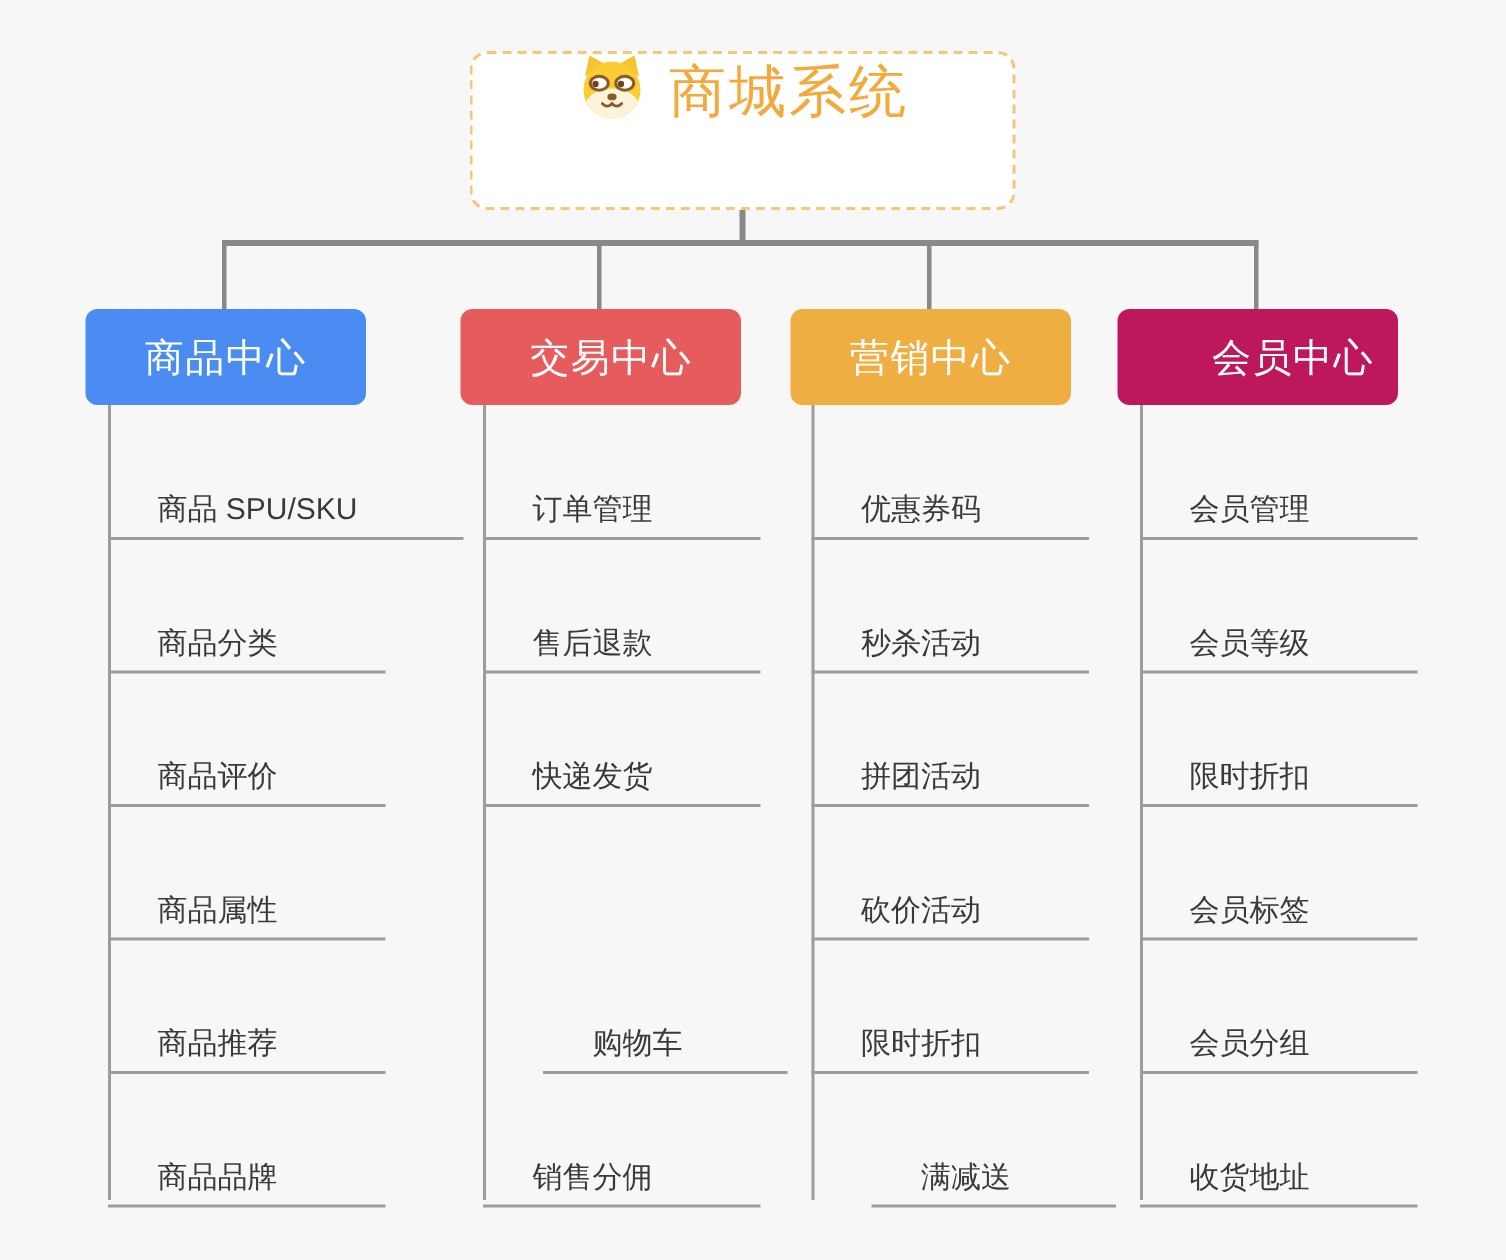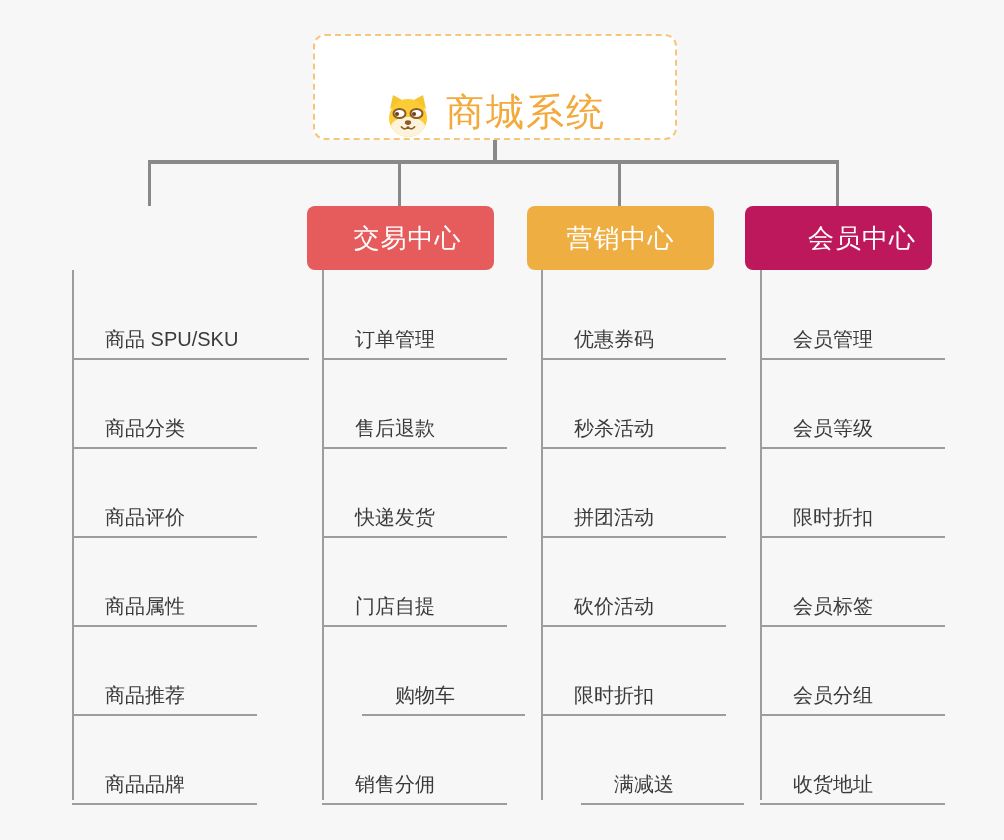--- a/index.html
+++ b/index.html
@@ -13,21 +13,21 @@
     background:#f7f7f7;
     overflow:hidden;
   }
   
   .root-node{
     position:absolute;left:313px;top:34px;width:364px;height:106px;
     background:#ffffff;
     border:2px dashed #f6c77b;
     border-radius:12px;
     box-sizing:border-box;
-    display:flex;align-items:flex-end;justify-content:center;gap:14px;
+    display:flex;align-items:flex-start;justify-content:center;gap:14px;
   }
   .root-title{
     font-size:38px;
     letter-spacing:2px;
     color:#f3a93c;
     white-space:nowrap;
   }
   .dog{width:48px;height:44px;display:block;}
   
   .conn{position:absolute;background:#898989;}
@@ -88,40 +88,40 @@
     <span class="root-title" style="color: rgb(243, 169, 60);">商城系统</span>
   </div>
 
   <div class="conn stem" style="background-color: rgb(137, 137, 137);"></div>
   <div class="conn hbar" style="background-color: rgb(137, 137, 137);"></div>
   <div class="conn drop drop1" style="background-color: rgb(137, 137, 137);"></div>
   <div class="conn drop drop2" style="background-color: rgb(137, 137, 137);"></div>
   <div class="conn drop drop3" style="background-color: rgb(137, 137, 137);"></div>
   <div class="conn drop drop4" style="background-color: rgb(137, 137, 137);"></div>
 
+  <div class="branch b1" style="background-color: rgb(74, 140, 242);">商品中心</div>
   <div class="branch b2" style="background-color: rgb(230, 92, 92);">交易中心</div>
   <div class="branch b3" style="background-color: rgb(239, 174, 65);">营销中心</div>
   <div class="branch b4" style="background-color: #be185d; padding-left: 47px;">会员中心</div>
 
   <div class="vline v1" style="background-color: rgb(157, 157, 157);"></div>
   <div class="vline v2" style="background-color: rgb(157, 157, 157);"></div>
   <div class="vline v3" style="background-color: rgb(157, 157, 157);"></div>
   <div class="vline v4" style="background-color: rgb(157, 157, 157);"></div>
 
   <div class="leaf c1 r0 lg">商品 SPU/SKU</div>
   <div class="leaf c1 r1">商品分类</div>
   <div class="leaf c1 r2">商品评价</div>
   <div class="leaf c1 r3">商品属性</div>
   <div class="leaf c1 r4">商品推荐</div>
   <div class="leaf c1 r5">商品品牌</div>
 
   <div class="leaf c2 r0">订单管理</div>
   <div class="leaf c2 r1">售后退款</div>
   <div class="leaf c2 r2">快递发货</div>
-  <div class="leaf c2 r3">门店自提</div>
   <div class="leaf c2 r4 sm">购物车</div>
   <div class="leaf c2 r5">销售分佣</div>
 
   <div class="leaf c3 r0">优惠券码</div>
   <div class="leaf c3 r1">秒杀活动</div>
   <div class="leaf c3 r2">拼团活动</div>
   <div class="leaf c3 r3">砍价活动</div>
   <div class="leaf c3 r4">限时折扣</div>
   <div class="leaf c3 r5 sm">满减送</div>
 

